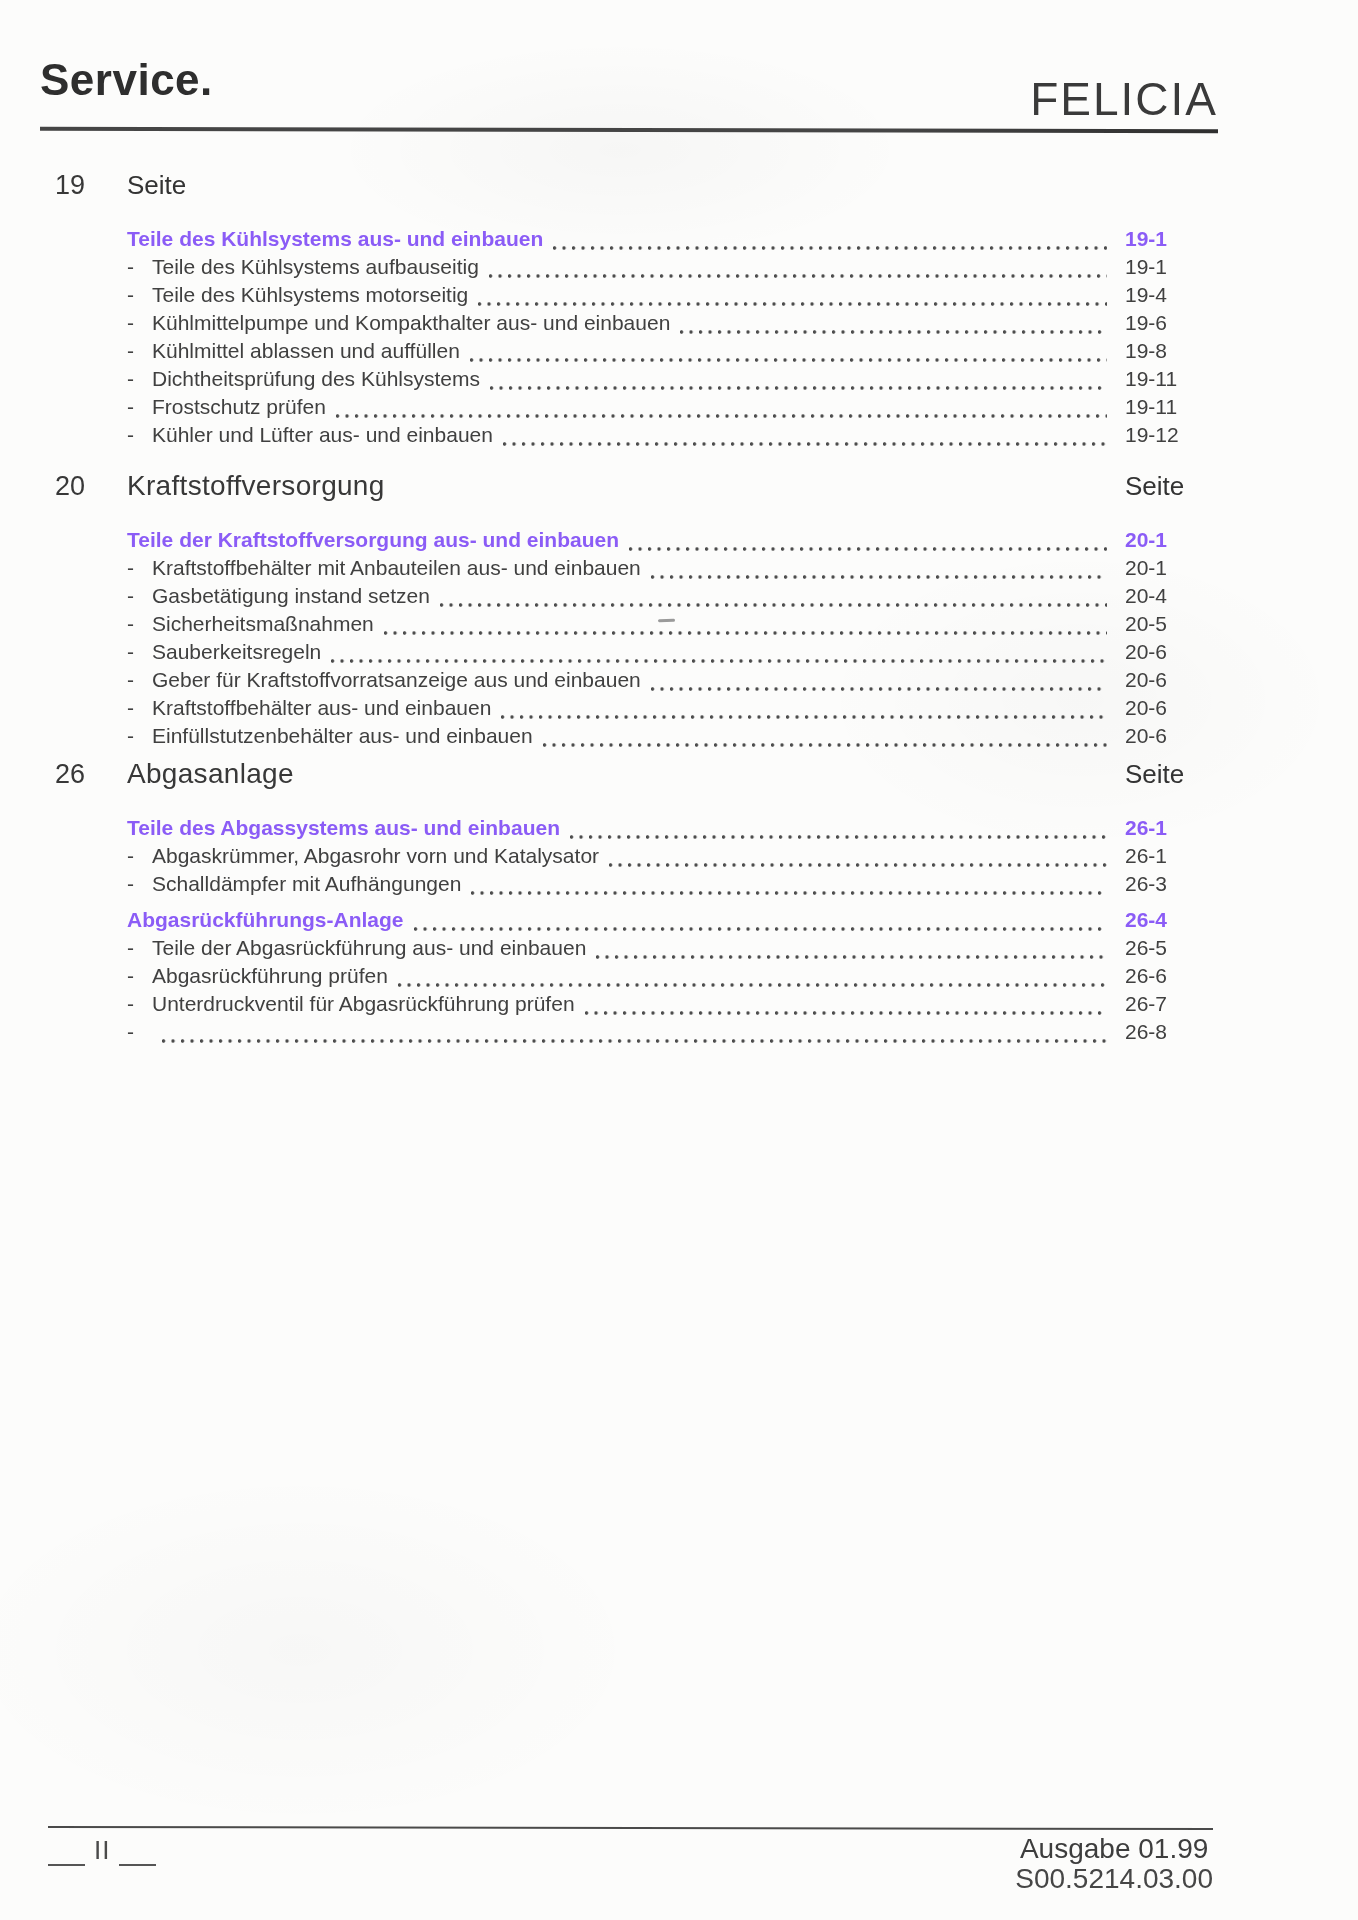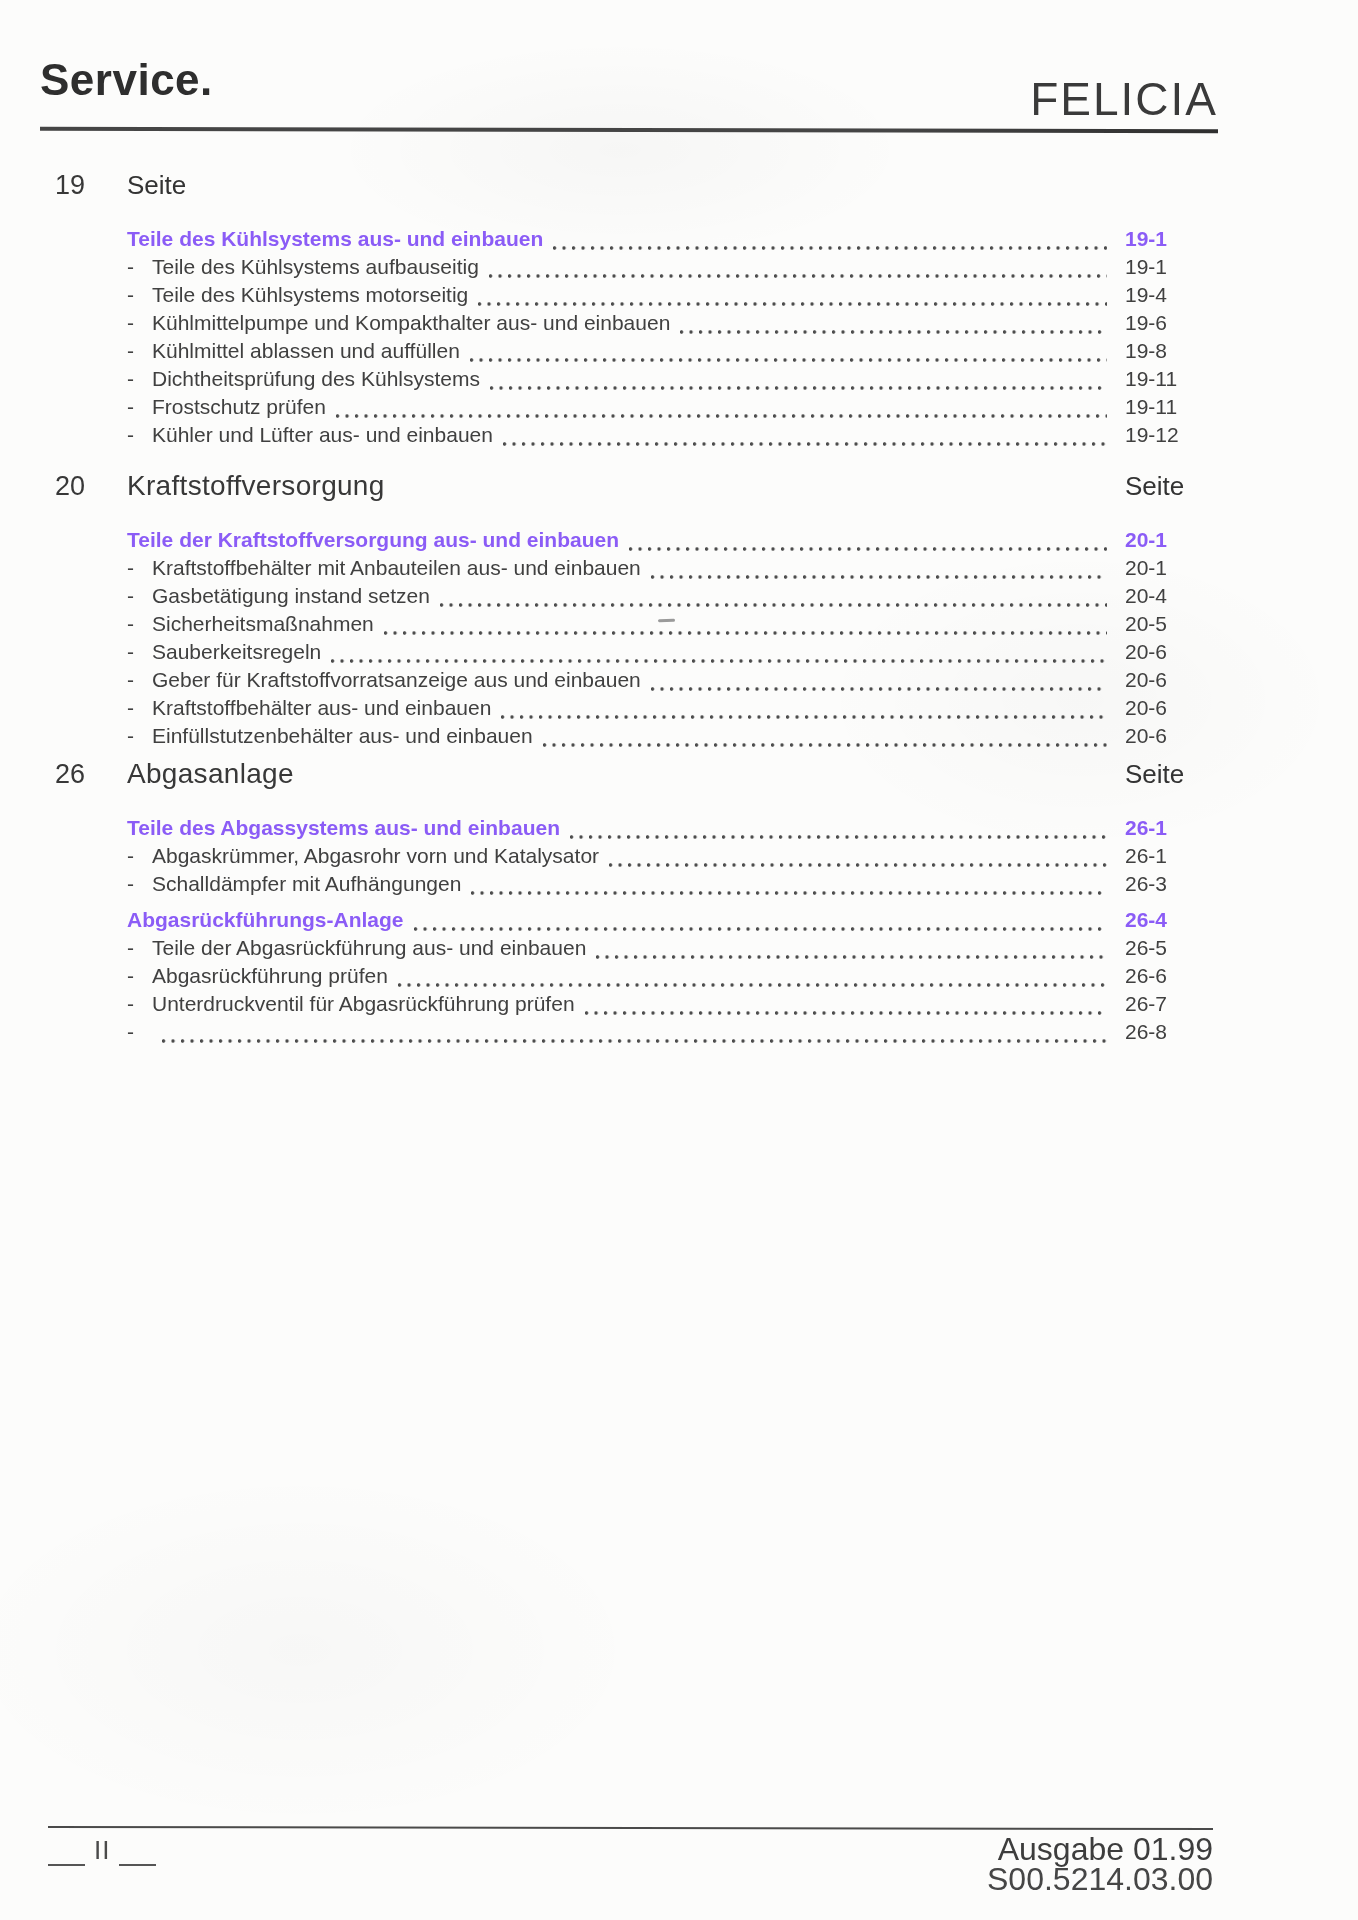--- a/index.html
+++ b/index.html
@@ -60,22 +60,22 @@
     position:absolute; left:48px; top:1827px; width:1165px; height:2px;
     background:#4a4a4a; transform:rotate(0.1deg);
   }
   .ftr-marker {
     position:absolute; left:48px; top:1838px; height:28px;
     display:flex; align-items:flex-end; color:#4a4a4a;
   }
   .ftr-marker .mline { width:37px; height:2px; background:#555; }
   .ftr-marker .mtext { font-size:26px; padding:0 9px; letter-spacing:1px; }
   .ftr-right {
-    position:absolute; right:145px; top:1834px; text-align:right;
-    font-size:32px; line-height:30px; color:#464646;
+    position:absolute; right:145px; top:1834px; text-align:center;
+    font-size:28px; line-height:30px; color:#464646;
   }
   .ftr-right .issue { color:#3d3d3d; }
 
   
   .artifact-dash {
     position:absolute; left:658px; top:619px; width:17px; height:3px;
     background:#9a9a9a; border-radius:2px; transform:rotate(-2deg);
   }
 </style>
 </head>

